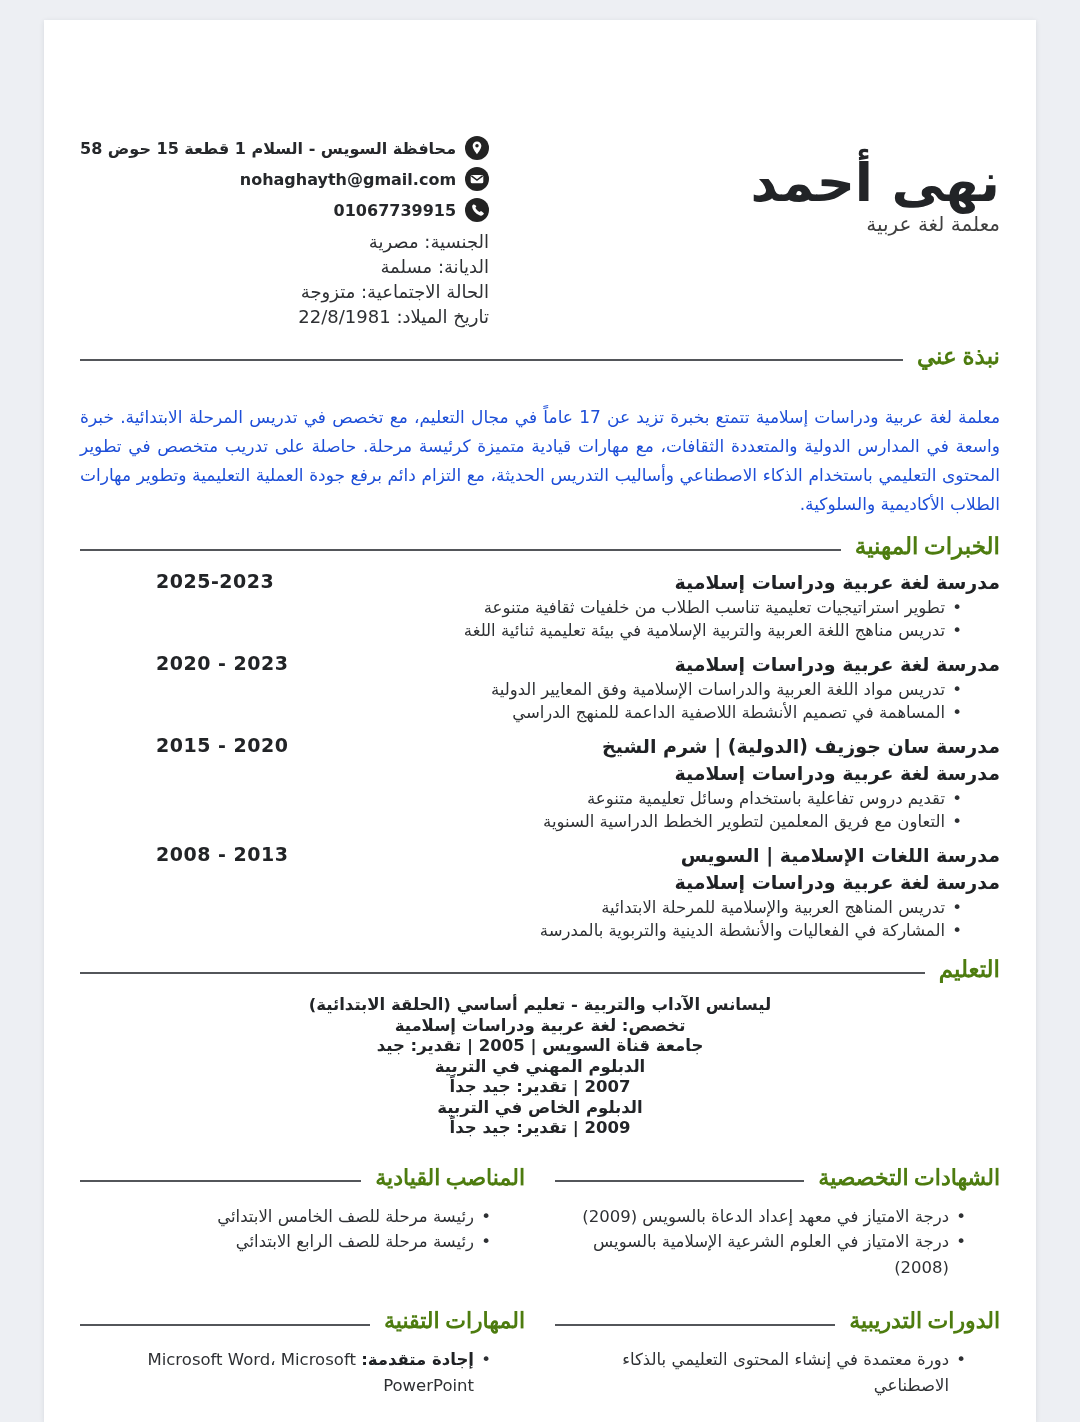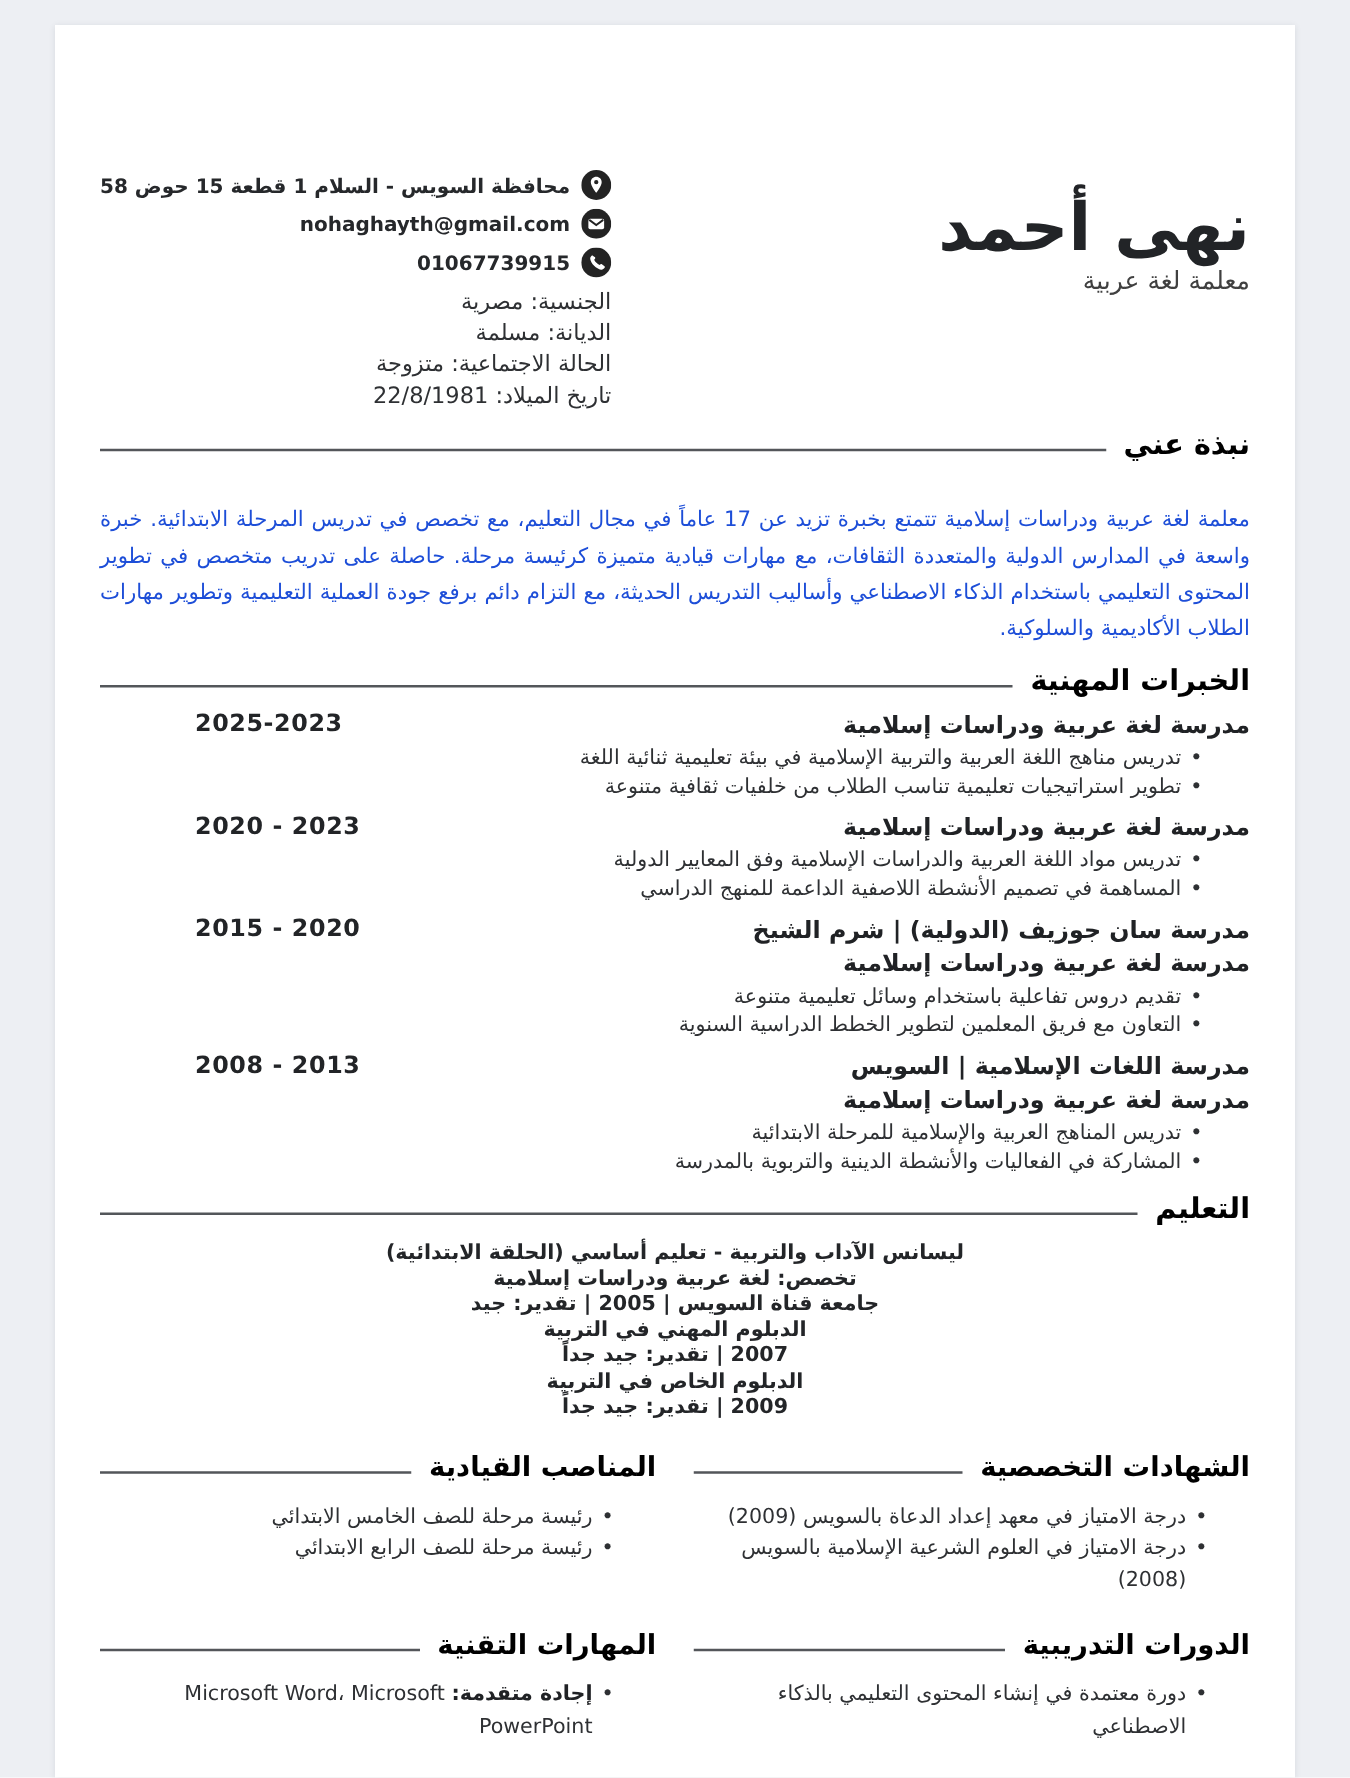--- a/index.html
+++ b/index.html
@@ -33,21 +33,21 @@
   .name { font-size:53px; font-weight:bold; color:#222427; line-height:1.1; letter-spacing:-1px; }
   .jobtitle { font-size:20px; color:#404040; }
   .contact { display:flex; flex-direction:column; align-items:flex-start; }
   .crow { display:flex; align-items:center; gap:9px; margin-bottom:7px; font-weight:bold; font-size:16px; color:#26282b; }
   .cicon { width:24px; height:24px; flex:none; display:block; }
   .cdetails { text-align:right; }
   .cdetails div { font-size:18px; line-height:25px; color:#2e3033; }
 
   
   .sec { display:flex; align-items:center; gap:14px; margin-top:14px; }
-  .sec h2 { font-size:23px; font-weight:bold; color:#000000; white-space:nowrap; }
+  .sec h2 { font-size:23px; font-weight:bold; color:#4d7c0f; white-space:nowrap;font-family:Liberation Serif, serif; }
   .sec .rule { flex:1; border-top:2px solid #53565a; margin-top:7px; }
   .col .sec h2 { font-size:22px; }
 
   
   .about p { margin-top:33px; font-size:17px; line-height:29px; text-align:justify; color:#1d4ed8; }
 
   
   .exp-list { margin-top:8px; }
   .job { position:relative; margin-top:9px; }
   .job .emp  { font-size:19px; font-weight:bold; line-height:27px; color:#202225; padding-left:210px; }
@@ -136,22 +136,22 @@
       <div class="sec">
         <h2>الخبرات المهنية</h2>
         <div class="rule"></div>
       </div>
       <div class="exp-list">
 
         <div class="job">
           <span class="dates">2025-2023</span>
           <div class="role">مدرسة لغة عربية ودراسات إسلامية</div>
           <ul class="blts">
+            <li>تطوير استراتيجيات تعليمية تناسب الطلاب من خلفيات ثقافية متنوعة</li>
             <li>تدريس مناهج اللغة العربية والتربية الإسلامية في بيئة تعليمية ثنائية اللغة</li>
-            <li>تطوير استراتيجيات تعليمية تناسب الطلاب من خلفيات ثقافية متنوعة</li>
           </ul>
         </div>
 
         <div class="job">
           <span class="dates">2020 - 2023</span>
           <div class="role">مدرسة لغة عربية ودراسات إسلامية</div>
           <ul class="blts">
             <li>تدريس مواد اللغة العربية والدراسات الإسلامية وفق المعايير الدولية</li>
             <li>المساهمة في تصميم الأنشطة اللاصفية الداعمة للمنهج الدراسي</li>
           </ul>

